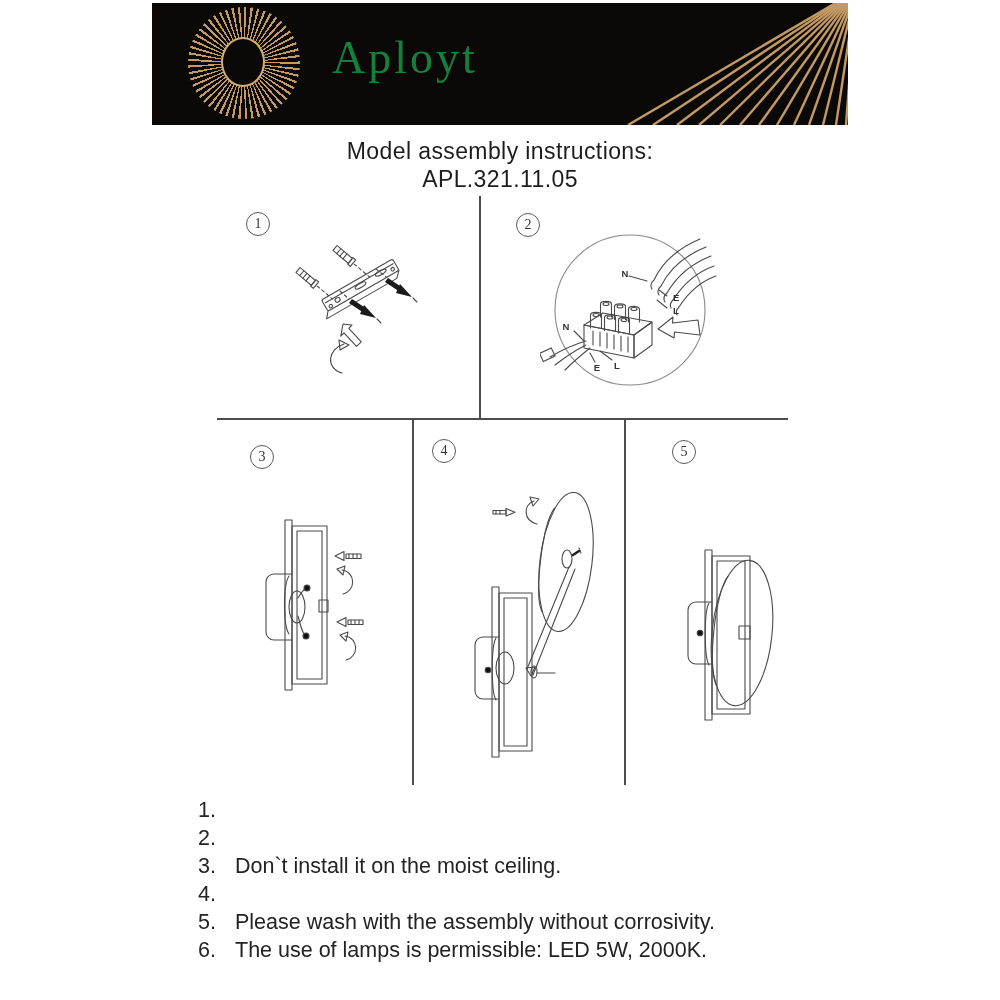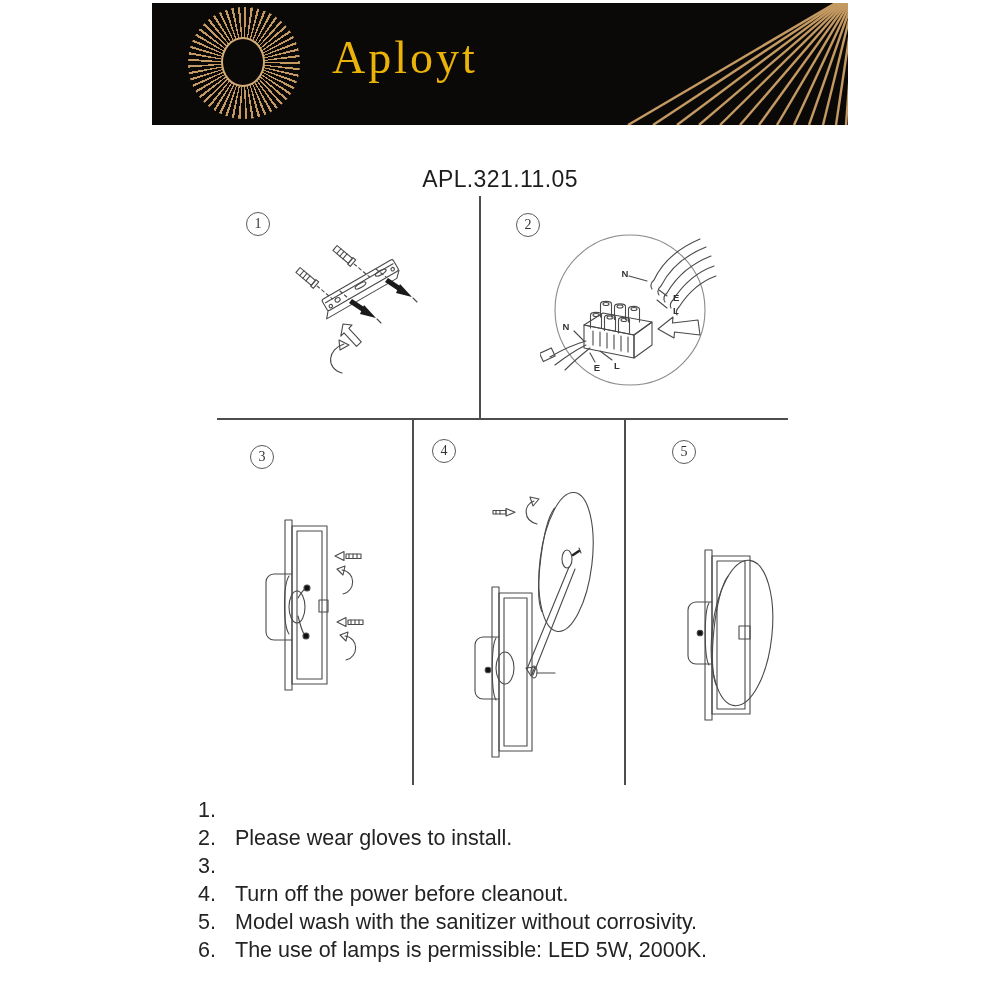--- a/index.html
+++ b/index.html
@@ -5,21 +5,21 @@
   html,body{margin:0;padding:0;background:#fff;}
   .page{position:relative;width:1000px;height:1000px;background:#ffffff;overflow:hidden;
         font-family:"Liberation Sans",sans-serif;color:#242424;}
   
   .banner{position:absolute;left:152px;top:3px;width:696px;height:122px;background:#0b0908;overflow:hidden;}
   .sunburst{position:absolute;left:36px;top:4px;width:112px;height:112px;border-radius:50%;
         background:repeating-conic-gradient(#c49a62 0deg 2.4deg,#0b0908 2.4deg 6.8deg);}
   .sunburst::before{content:"";position:absolute;left:33px;top:30px;width:40px;height:46px;
         border-radius:50%;background:#0b0908;border:2.5px solid #d3ac77;}
   .brand{position:absolute;left:180px;top:28px;font-family:"Liberation Serif",serif;
-        font-size:46px;font-weight:400;letter-spacing:3px;color:#eab308;}
+        font-size:46px;font-weight:400;letter-spacing:3px;color:#15803d;}
   .rays{position:absolute;right:0;top:0;}
   
   .title1,.title2{position:absolute;left:0;right:0;text-align:center;color:#1d1d1d;
         font-size:23px;letter-spacing:0.4px;}
   .title1{top:138px;}
   .title2{top:166px;}
   
   .div-line{position:absolute;background:#4d4d4d;}
   
   .pnum{position:absolute;width:24px;height:24px;border:1.4px solid #5a5a5a;border-radius:50%;
@@ -53,20 +53,21 @@
         <line x1="368" y1="-12" x2="289" y2="122"></line>
         <line x1="368" y1="-12" x2="306" y2="122"></line>
         <line x1="368" y1="-12" x2="321" y2="122"></line>
         <line x1="368" y1="-12" x2="335" y2="122"></line>
         <line x1="368" y1="-12" x2="348" y2="122"></line>
         <line x1="368" y1="-12" x2="358" y2="122"></line>
       </g>
     </svg>
   </div>
 
+  <div class="title1">Model assembly instructions:</div>
   <div class="title2">APL.321.11.05</div>
 
   <div class="div-line" style="left:479px;top:196px;width:2px;height:223px;"></div>
   <div class="div-line" style="left:217px;top:418px;width:571px;height:2px;"></div>
   <div class="div-line" style="left:412px;top:420px;width:2px;height:365px;"></div>
   <div class="div-line" style="left:624px;top:420px;width:2px;height:365px;"></div>
 
   <span class="pnum" style="left:246px;top:212px;">1</span>
   <span class="pnum" style="left:516px;top:213px;">2</span>
   <span class="pnum" style="left:250px;top:445px;">3</span>
@@ -279,32 +280,31 @@
       <rect x="74" y="81" width="11" height="13"></rect>
     </g>
   </svg>
 
   <ol class="instructions">
     <li>
       <span class="inum">1.</span>
     </li>
     <li>
       <span class="inum">2.</span>
-      <span class="itext">Please wear gloves to install.</span>
     </li>
     <li>
       <span class="inum">3.</span>
+      <span class="itext">Don`t install it on the moist ceiling.</span>
     </li>
     <li>
       <span class="inum">4.</span>
-      <span class="itext">Turn off the power before cleanout.</span>
     </li>
     <li>
       <span class="inum">5.</span>
-      <span class="itext">Model wash with the sanitizer without corrosivity.</span>
+      <span class="itext">Please wash with the assembly without corrosivity.</span>
     </li>
     <li>
       <span class="inum">6.</span>
       <span class="itext">The use of lamps is permissible: LED 5W, 2000K.</span>
     </li>
   </ol>
 
 </div>
 
 </body></html>

